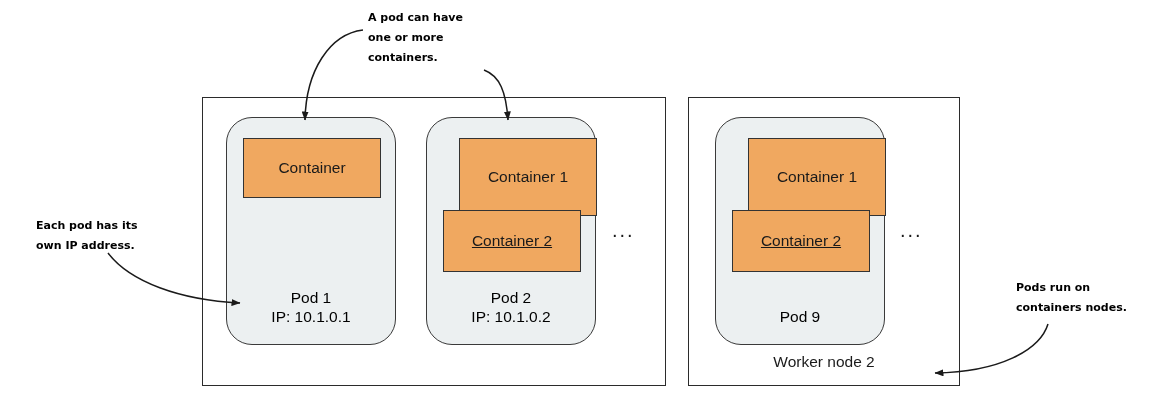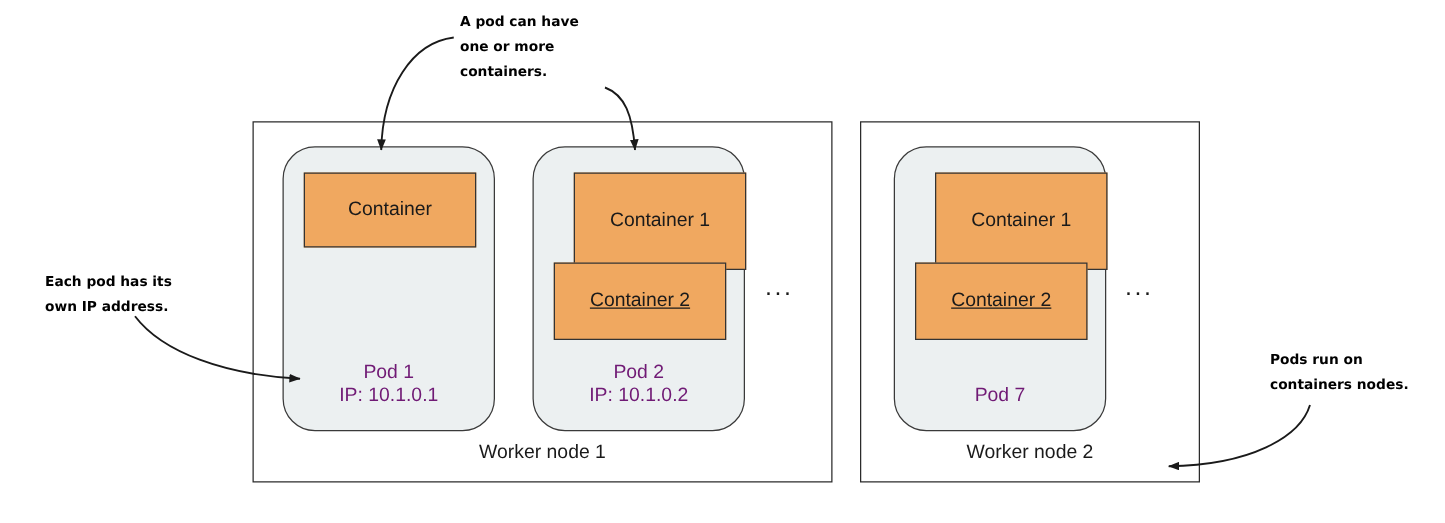--- a/index.html
+++ b/index.html
@@ -50,21 +50,21 @@
   #pod-3 { left: 714px; top: 116px; width: 170px; height: 228px; }
 
   .pod-caption {
     position: absolute;
     left: 0;
     right: 0;
     bottom: 18px;
     text-align: center;
     font-size: 15.5px;
     line-height: 19px;
-    color: #701a75;
+    color: #000000;
     white-space: nowrap;
   }
 
   
   .container-box {
     position: absolute;
     box-sizing: border-box;
     background: #f0a860;
     border: 1.4px solid #333333;
     display: flex;
@@ -131,30 +131,29 @@
 
     <div class="pod" id="pod-2" style="left:223px; top:19px;">
       <div class="container-box c-top">Container 1</div>
       <div class="container-box c-bottom">Container 2</div>
       <div class="pod-caption">
         <div>Pod 2</div>
         <div>IP: 10.1.0.2</div>
       </div>
     </div>
 
-    <div class="node-label">Worker node 1</div>
   </div>
 
   <div class="node-box" id="node-2">
 
     <div class="pod" id="pod-3" style="left:26px; top:19px;">
       <div class="container-box c-top">Container 1</div>
       <div class="container-box c-bottom">Container 2</div>
       <div class="pod-caption">
-        <div>Pod 7</div>
+        <div>Pod 9</div>
       </div>
     </div>
 
     <div class="node-label">Worker node 2</div>
   </div>
 
   <div class="ellipsis" id="ellipsis-1">...</div>
   <div class="ellipsis" id="ellipsis-2">...</div>
 
   <div class="annotation" id="anno-top">

